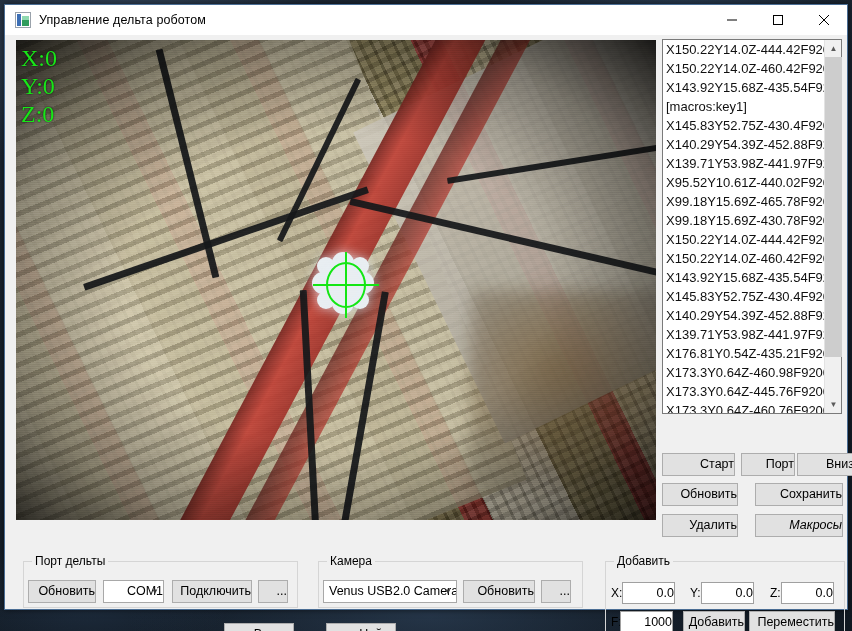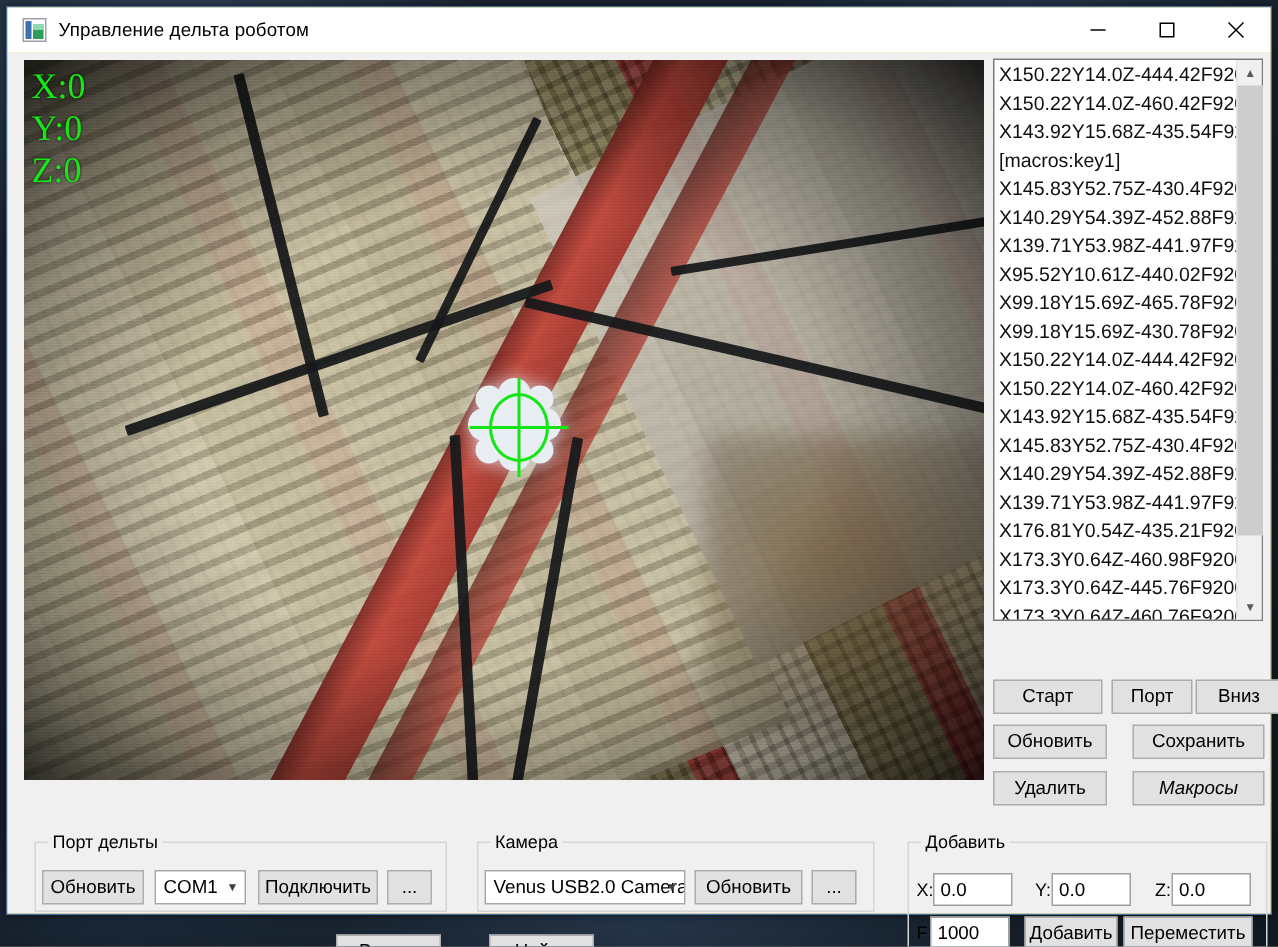--- a/index.html
+++ b/index.html
@@ -21,21 +21,21 @@
       radial-gradient(ellipse 260px 160px at 680px 20px, rgba(55,80,110,.5), rgba(0,0,0,0) 70%),
       radial-gradient(ellipse 420px 120px at 430px 615px, rgba(60,85,115,.45), rgba(0,0,0,0) 72%),
       radial-gradient(ellipse 200px 90px at 90px 600px, rgba(40,60,85,.5), rgba(0,0,0,0) 70%),
       linear-gradient(160deg, #1d2734 0%, #16202b 40%, #101821 100%);
   }
   
   #window {
     position: absolute;
     left: 4px; top: 4px;
     width: 844px; height: 606px;
-    background: #fde047;
+    background: #7dd3fc;
     border: 1px solid #4a6d94;
     box-shadow: 0 0 6px rgba(0,0,0,.55);
     display: flex; flex-direction: column;
   }
   
   #titlebar {
     height: 30px;
     background: #ffffff;
     display: flex; align-items: center;
     flex: 0 0 30px;
@@ -282,21 +282,21 @@
     border: 1px solid #adadad;
     font-family: "Liberation Sans", sans-serif;
     font-size: 12.5px;
     color: #000;
     padding: 0;
     text-align: center;
     line-height: 21px;
     height: 23px;
     cursor: default;
   }
-  .abs { position: absolute; }
+  .abs { position: absolute; text-align: right; }
 
   
   #b-start   { left: 657px; top: 418px; width: 73px; }
   #b-up      { left: 736px; top: 418px; width: 54px; }
   #b-down    { left: 792px; top: 418px; width: 58px; }
   #b-load    { left: 657px; top: 448px; width: 76px; }
   #b-save    { left: 750px; top: 448px; width: 88px; }
   #b-delete  { left: 657px; top: 479px; width: 76px; }
   #b-macros  { left: 750px; top: 479px; width: 88px; font-style: italic; }
 

